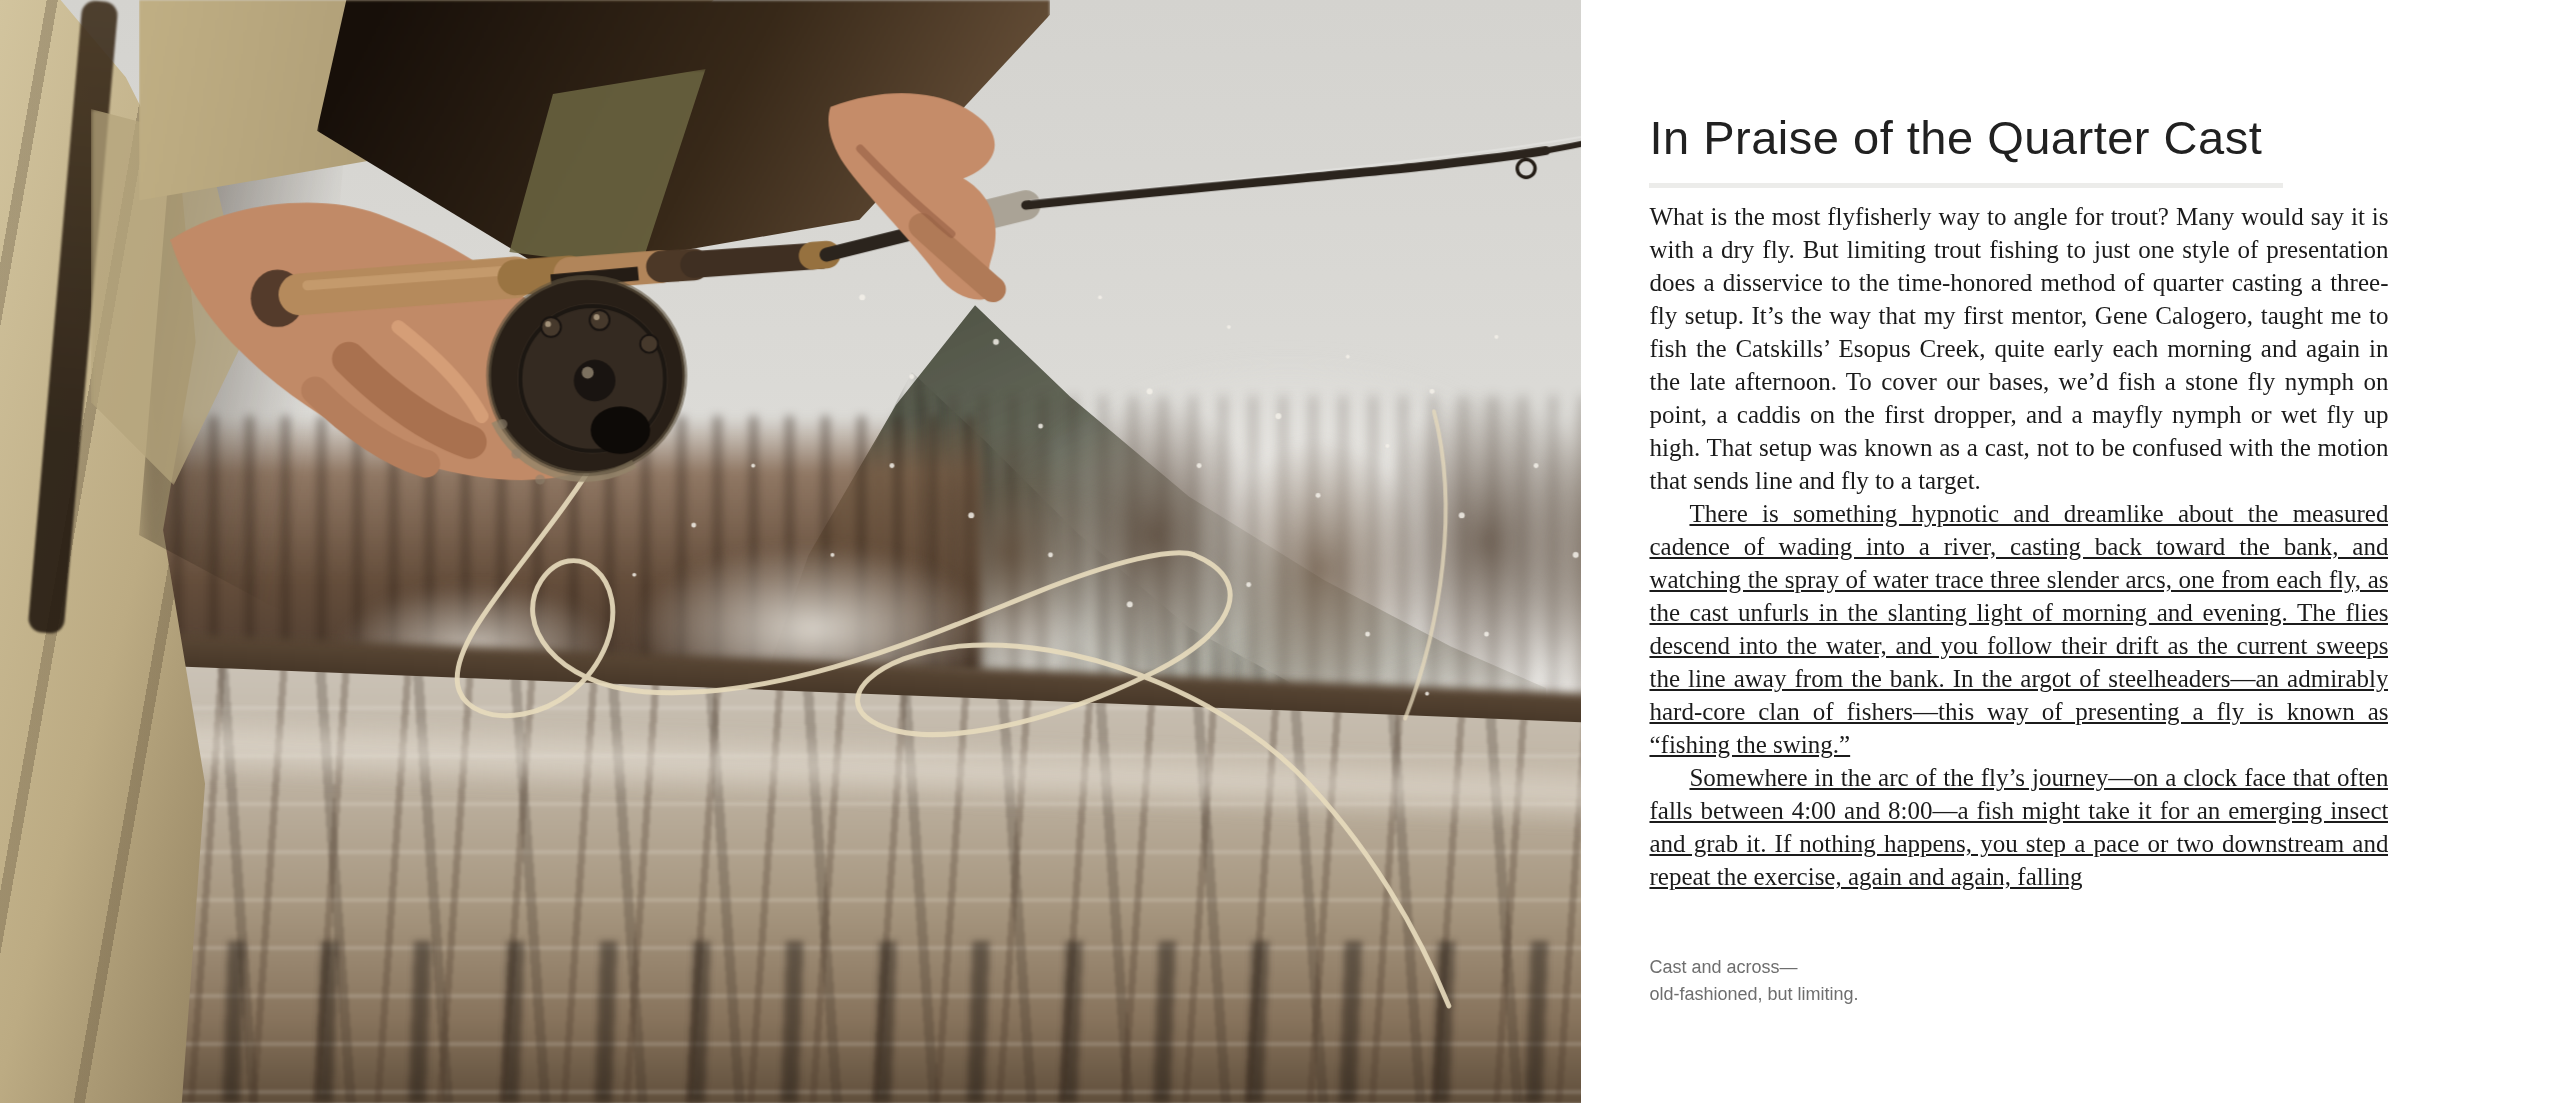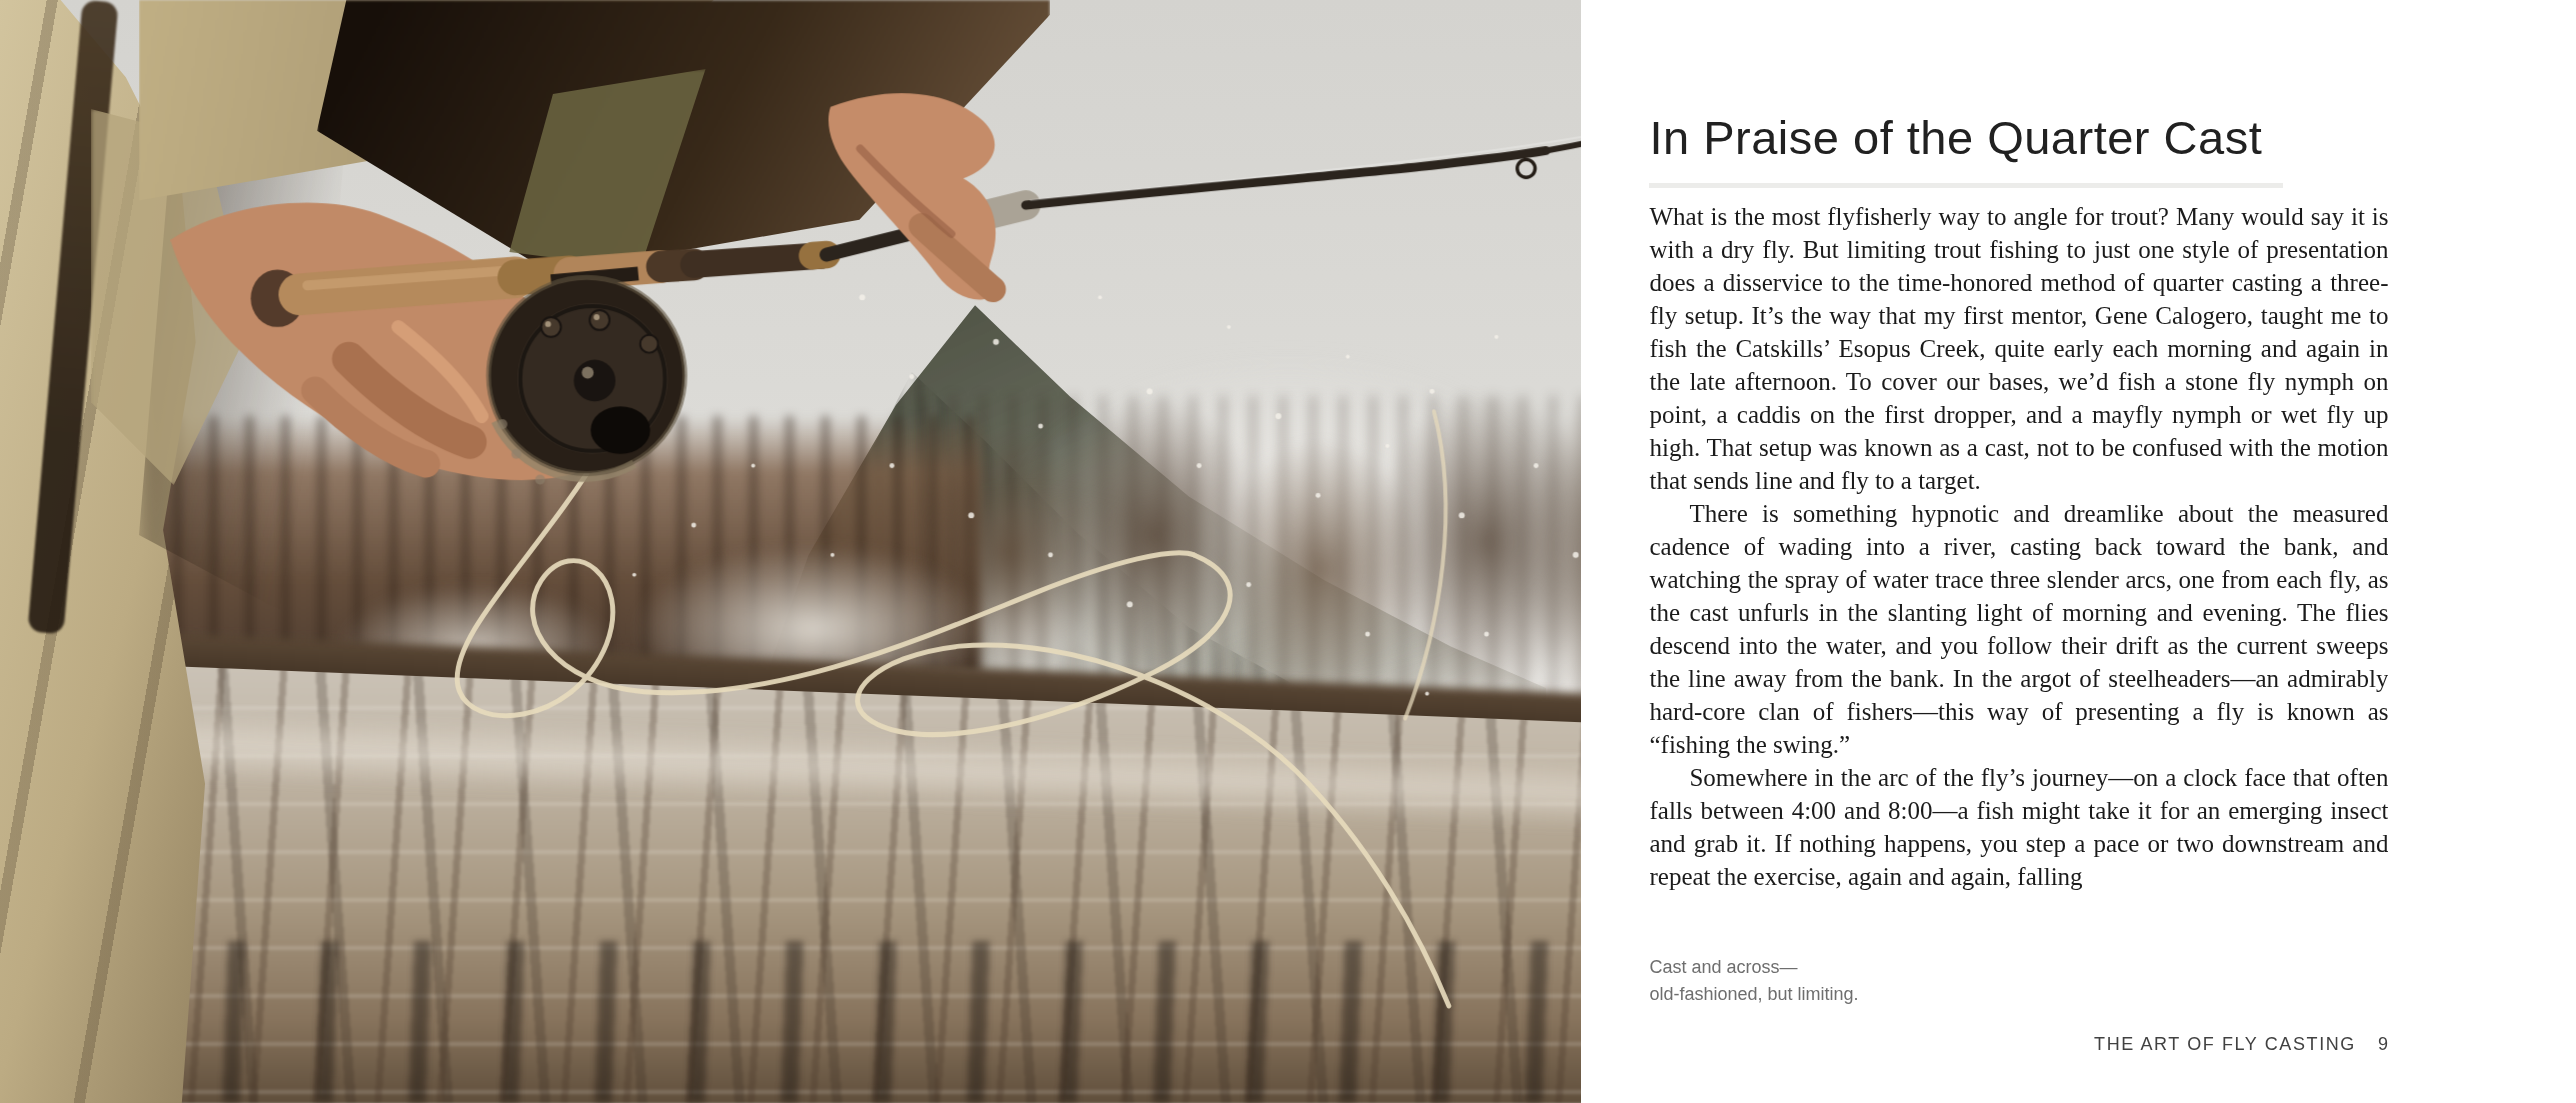--- a/index.html
+++ b/index.html
@@ -118,21 +118,21 @@
     font-size:47px; line-height:1.05; letter-spacing:0.5px; color:#212121;
   }
   .title-rule { width:634px; height:5px; background:#ececea; margin-top:21px; }
   .body-text {
     margin-top:12px; max-height:735px; overflow:hidden;
     font-family:"Liberation Serif", serif;
     font-size:25px; line-height:33px; color:#1b1b1b;
     text-align:justify;
   }
   .body-text p { margin:0; }
-  .body-text p.indent { text-indent:40px; }
+  .body-text p.indent { text-indent:40px;text-decoration:underline; }
   .caption { position:absolute; left:68px; top:954px;
     font-size:18px; line-height:27px; color:#6e6e6e; }
   .folio { position:absolute; left:68px; top:1034px; width:739px;
     display:flex; justify-content:flex-end; align-items:baseline;
     font-size:18px; color:#414141; }
   .running-head { letter-spacing:1.6px; }
   .page-number { margin-left:22px; letter-spacing:0.5px; }
 </style>
 </head>
 <body>
@@ -263,20 +263,16 @@
       <div class="body-text">
         <p>What is the most flyfisherly way to angle for trout? Many would say it is with a dry fly. But limiting trout fishing to just one style of presentation does a disservice to the time-honored method of quarter casting a three-fly setup. It’s the way that my first mentor, Gene Calogero, taught me to fish the Catskills’ Esopus Creek, quite early each morning and again in the late afternoon. To cover our bases, we’d fish a stone fly nymph on point, a caddis on the first dropper, and a mayfly nymph or wet fly up high. That setup was known as a cast, not to be confused with the motion that sends line and fly to a target.</p>
         <p class="indent">There is something hypnotic and dreamlike about the measured cadence of wading into a river, casting back toward the bank, and watching the spray of water trace three slender arcs, one from each fly, as the cast unfurls in the slanting light of morning and evening. The flies descend into the water, and you follow their drift as the current sweeps the line away from the bank. In the argot of steelheaders—an admirably hard-core clan of fishers—this way of presenting a fly is known as “fishing the swing.”</p>
         <p class="indent">Somewhere in the arc of the fly’s journey—on a clock face that often falls between 4:00 and 8:00—a fish might take it for an emerging insect and grab it. If nothing happens, you step a pace or two downstream and repeat the exercise, again and again, falling</p>
       </div>
     </div>
     <div class="caption">
       <div>Cast and across—</div>
       <div>old-fashioned, but limiting.</div>
     </div>
-    <div class="folio">
-      <span class="running-head">THE ART OF FLY CASTING</span>
-      <span class="page-number">9</span>
-    </div>
   </div>
 
 </div>
 
 
 </body></html>

